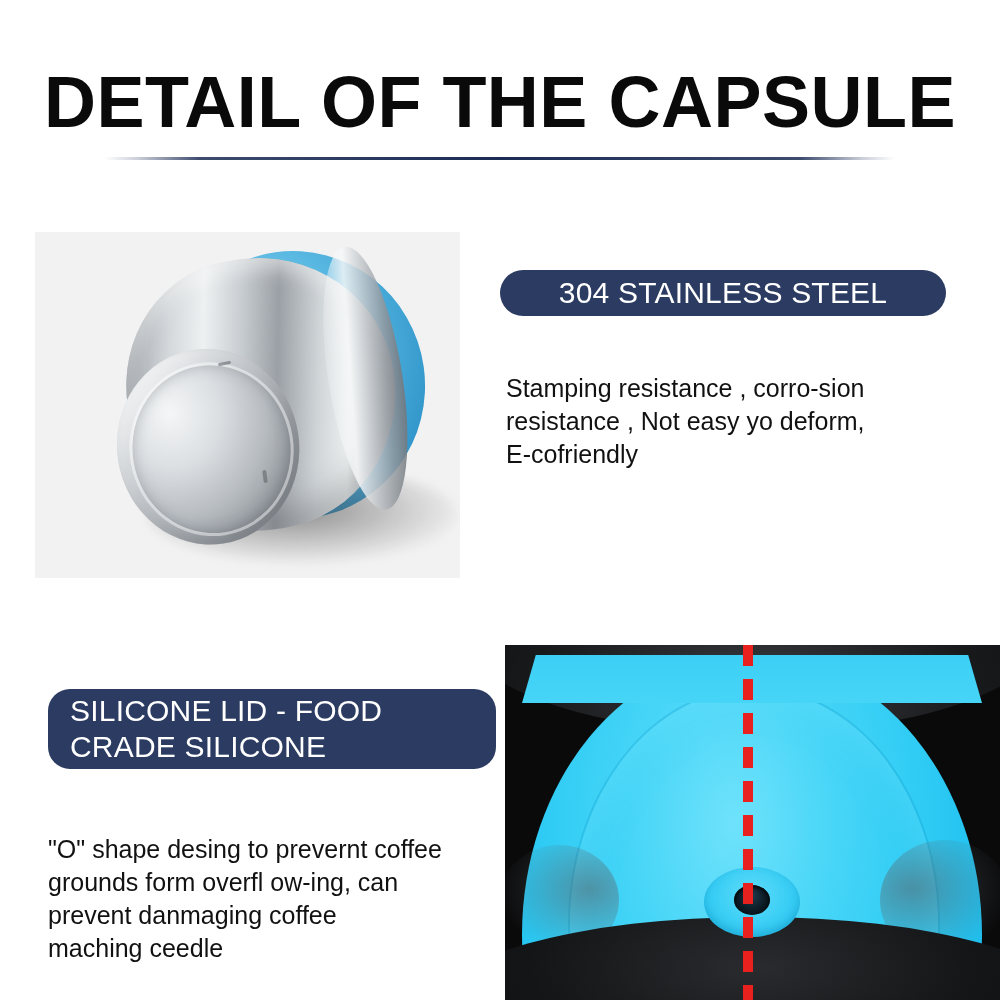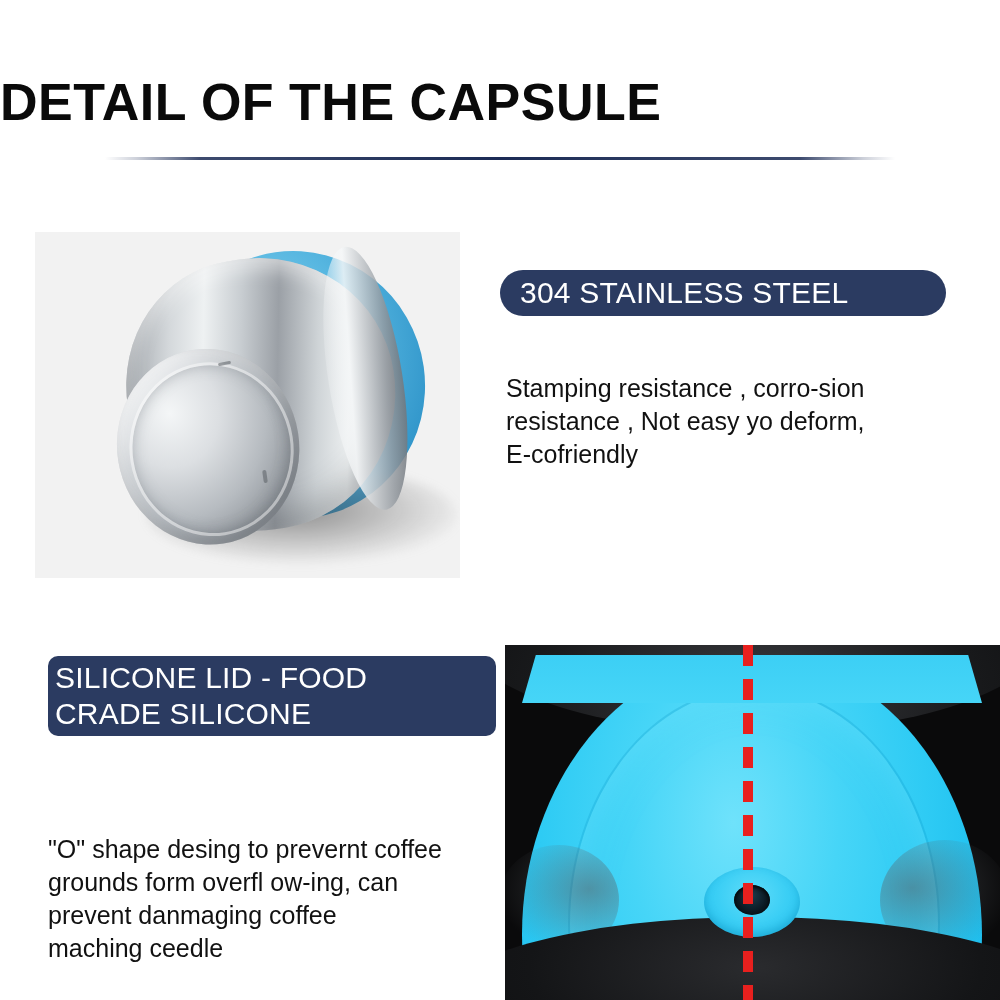--- a/index.html
+++ b/index.html
@@ -15,24 +15,24 @@
     font-family: "Liberation Sans", sans-serif;
     -webkit-font-smoothing: antialiased;
   }
 
   
   .page-title {
     position: absolute;
     left: 0;
     top: 72px;
     width: 1000px;
-    text-align: left;
+    text-align: center;
     font-family: "Liberation Sans", sans-serif;
     font-weight: bold;
-    font-size: 52px;
+    font-size: 72px;
     line-height: 60px;
     letter-spacing: 0.5px;
     color: #0a0a0a;
     white-space: nowrap;
   }
 
   
   .divider {
     position: absolute;
     left: 105px;
@@ -58,34 +58,35 @@
     align-items: center;
     box-sizing: border-box;
   }
   .badge-pill {
     left: 500px;
     top: 270px;
     width: 446px;
     height: 46px;
     border-radius: 23px;
     padding: 0 20px;
+    justify-content: center;
   }
   .badge-pill .badge-text {
     font-size: 30px;
     line-height: 32px;
     letter-spacing: 0.2px;
     white-space: nowrap;
   }
   .badge-rect {
     left: 48px;
-    top: 656px;
+    top: 689px;
     width: 448px;
     height: 80px;
-    border-radius: 10px;
-    padding: 0 7px;
+    border-radius: 22px;
+    padding: 0 22px;
   }
   .badge-rect .badge-text {
     font-size: 30px;
     line-height: 36px;
     letter-spacing: 0.2px;
     white-space: pre-line;
   }
 
   
   .body-copy {

